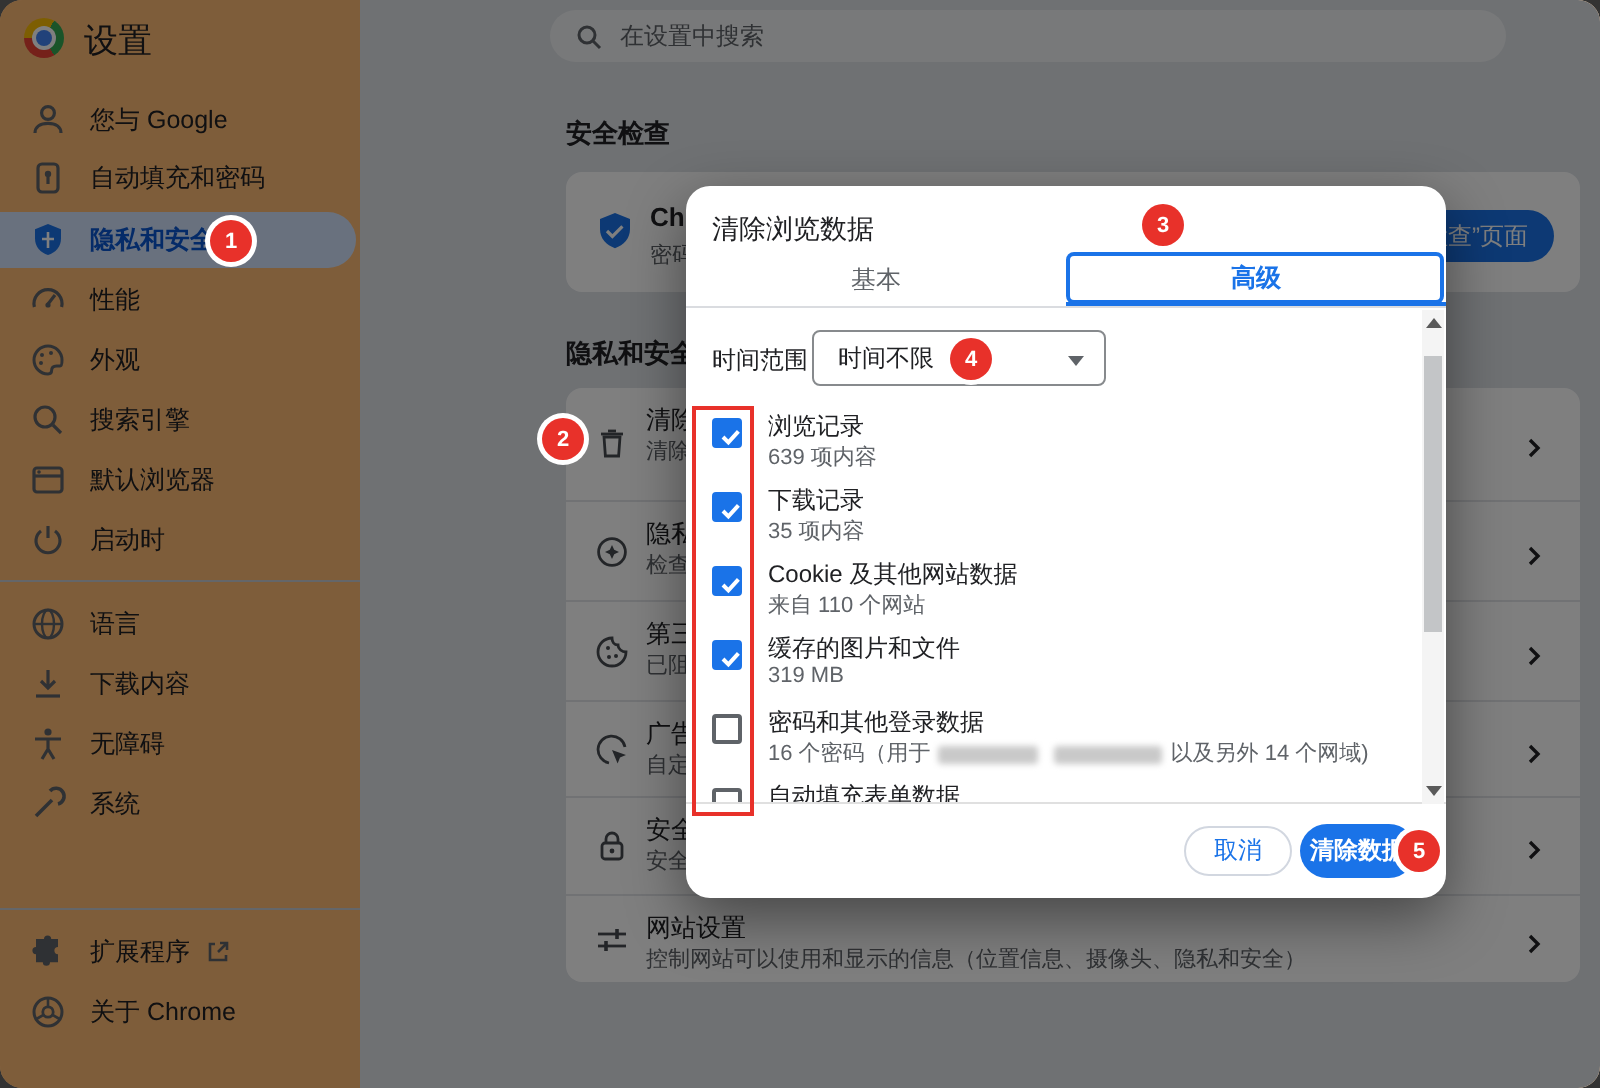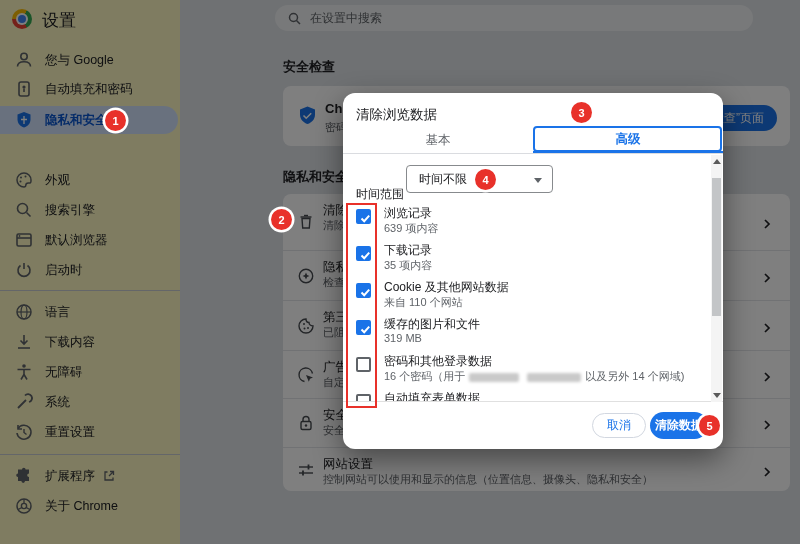--- a/index.html
+++ b/index.html
@@ -1,20 +1,21 @@
 <!DOCTYPE html>
 <html><head>
 <meta charset="utf-8">
 <style>
   * { margin:0; padding:0; box-sizing:border-box; }
   html,body { background:#333; }
   .page {
     position:relative; width:800px; height:544px; overflow:hidden;
-    background:#fef9c3; font-family:"Liberation Sans","DejaVu Sans",sans-serif;
+    background:#fdba74; font-family:"Liberation Sans","DejaVu Sans",sans-serif;
     color:#202124;
+    border-radius:11px;
   }
   
   .content-bg { position:absolute; left:180px; top:0; right:0; bottom:0; background:#dee2e7; }
   .logo { position:absolute; left:12px; top:9px; width:20px; height:20px; border-radius:50%;
     background:conic-gradient(from 150deg,#ea4335 0 120deg,#fbbc05 120deg 240deg,#34a853 240deg 360deg); }
   .logo::before { content:""; position:absolute; left:4px; top:4px; width:12px; height:12px; border-radius:50%; background:#fff; }
   .logo::after { content:""; position:absolute; left:6px; top:6px; width:8px; height:8px; border-radius:50%; background:#4285f4; }
   .app-title { position:absolute; left:42px; top:9px; font-size:17px; color:#202124; }
   .search-pill { position:absolute; left:275px; top:5px; width:478px; height:26px; background:#f1f3f4;
     border-radius:13px; display:flex; align-items:center; padding-left:13px;font-family:Liberation Serif, serif; }
@@ -44,21 +45,21 @@
   
   .scrim { position:absolute; inset:0; background:rgba(0,0,0,0.5); }
   
   .dialog { position:absolute; left:343px; top:93px; width:380px; height:356px; background:#fff;
     border-radius:12px; box-shadow:0 10px 30px rgba(0,0,0,.45); }
   .dlg-title { position:absolute; left:13px; top:13px; font-size:13.5px; color:#202124; }
   .tabbar { position:absolute; left:0; top:34px; width:100%; height:27px; display:flex; border-bottom:1px solid #dadce0; }
   .tab { flex:1; display:flex; align-items:center; justify-content:center; font-size:12.5px; color:#5f6368; cursor:pointer; }
   .tab.active { color:#1a73e8; font-weight:bold; border-bottom:2px solid #1a73e8; }
   .dscroll { position:absolute; left:0; top:62px; width:100%; height:247px; border-bottom:1px solid #e0e0e0; overflow:hidden; }
-  .tr-label { position:absolute; left:13px; top:17px; font-size:12px; color:#202124;margin-top:14px; }
+  .tr-label { position:absolute; left:13px; top:17px; font-size:12px; color:#202124; }
   .dropdown { position:absolute; left:63px; top:10px; width:147px; height:28px; border:1px solid #878a8d;
     border-radius:4px; display:flex; align-items:center; padding-left:12px; font-size:12px; color:#202124; background:#fff; }
   .dropdown .caret { position:absolute; right:10px; top:12px; width:0; height:0;
     border-left:4px solid transparent; border-right:4px solid transparent; border-top:5px solid #5f6368; }
   .ditem { position:absolute; left:0; width:355px; }
   .ditem .dt { position:absolute; left:41px; top:5px; font-size:12px; color:#202124; white-space:nowrap; }
   .ditem .ds { position:absolute; left:41px; top:21px; font-size:11px; color:#5f6368; white-space:nowrap; }
   .cb { position:absolute; left:13px; top:9px; width:15px; height:15px; border:2px solid #5f6368; border-radius:2px; background:#fff; }
   .cb svg { display:none; }
   .cb.on { background:#1a73e8; border-color:#1a73e8; }
@@ -125,20 +126,30 @@
   </div>
   <div class="nav sel" style="top:106px">
     <span class="ni">
         <svg width="20" height="20" viewBox="0 0 20 20">
           <path d="M10,2l6.5,2.6v4.6c0,4.2-2.7,7-6.5,8.3C6.2,16.2,3.5,13.4,3.5,9.2V4.6Z" fill="#1a73e8"></path>
           <path d="M10,6v8 M7,9.5h6" stroke="#fff" stroke-width="1.3" fill="none"></path>
         </svg>
       </span>
     <span class="nl">隐私和安全</span>
   </div>
+  <div class="nav" style="top:136px">
+    <span class="ni">
+        <svg width="20" height="20" viewBox="0 0 20 20">
+          <path d="M3.2,13.5a7,7 0 1 1 13.6,0" fill="none" stroke="#5f6368" stroke-width="1.6"></path>
+          <line x1="10" y1="12" x2="13.5" y2="7.5" stroke="#5f6368" stroke-width="1.6"></line>
+          <circle cx="10" cy="12.5" r="1.3" fill="#5f6368"></circle>
+        </svg>
+      </span>
+    <span class="nl">性能</span>
+  </div>
   <div class="nav" style="top:166px">
     <span class="ni">
         <svg width="20" height="20" viewBox="0 0 20 20">
           <path d="M10,3a7,7 0 1 0 0,14c1.2,0,1.8-0.8,1.8-1.7c0-1.5,1-2.3,2.5-2.3H16c0.9,0,1-1.5,1-3A7,7 0 0 0 10,3Z" fill="none" stroke="#5f6368" stroke-width="1.5"></path>
           <circle cx="7" cy="7.5" r="1" fill="#5f6368"></circle>
           <circle cx="11.5" cy="6.5" r="1" fill="#5f6368"></circle>
           <circle cx="6.5" cy="11.5" r="1" fill="#5f6368"></circle>
         </svg>
       </span>
     <span class="nl">外观</span>
@@ -200,30 +211,20 @@
       </span>
     <span class="nl">下载内容</span>
   </div>
   <div class="nav" style="top:388px">
     <span class="ni">
         <svg width="20" height="20" viewBox="0 0 20 20">
           <path d="M12,8l-8,8 M11,3.5a4,4 0 1 1 4,6.5" fill="none" stroke="#5f6368" stroke-width="1.8"></path>
         </svg>
       </span>
     <span class="nl">系统</span>
-  </div>
-  <div class="nav" style="top:418px">
-    <span class="ni">
-        <svg width="20" height="20" viewBox="0 0 20 20">
-          <path d="M4,6.5a7,7 0 1 1 -1,4.5" fill="none" stroke="#5f6368" stroke-width="1.6"></path>
-          <path d="M4,3v4h4" fill="none" stroke="#5f6368" stroke-width="1.6"></path>
-          <path d="M10,7v3.5l2.5,2" fill="none" stroke="#5f6368" stroke-width="1.4"></path>
-        </svg>
-      </span>
-    <span class="nl">重置设置</span>
   </div>
   <div class="sdiv" style="top:454px"></div>
   <div class="nav" style="top:462px">
     <span class="ni">
         <svg width="20" height="20" viewBox="0 0 20 20">
           <path d="M8,3.5a1.8,1.8 0 0 1 3.6,0H15v4a1.8,1.8 0 0 0 0,3.6v4h-4a1.8,1.8 0 0 1 -3.6,0H4v-4a1.8,1.8 0 0 1 0,-3.6v-4Z" fill="#5f6368"></path>
         </svg>
       </span>
     <span class="nl">扩展程序</span>
     <span class="ext-ic">

